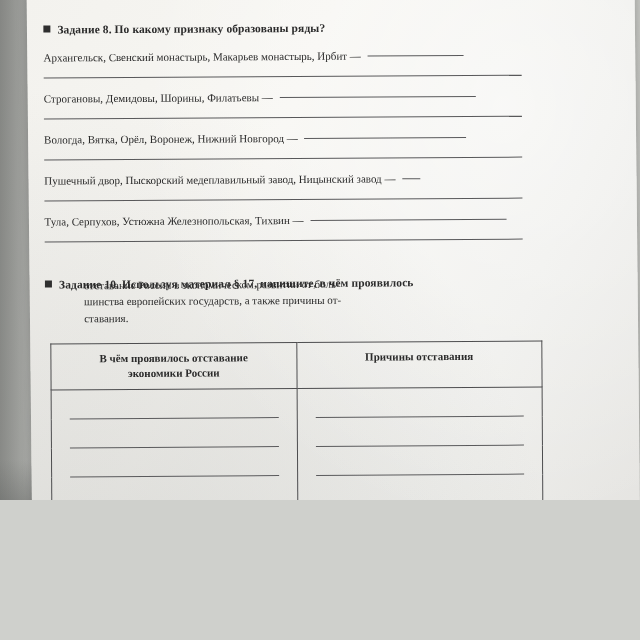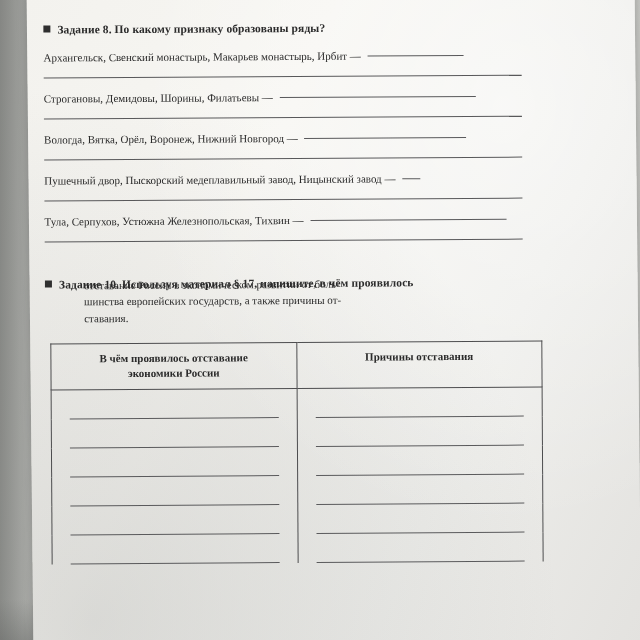--- a/index.html
+++ b/index.html
@@ -3,21 +3,21 @@
 <meta charset="utf-8">
 <style>
   html, body {
     margin: 0;
     padding: 0;
     background: #cfd0cc;
   }
   #page {
     position: relative;
     width: 640px;
-    height: 640px;
+    height: 500px;
     overflow: hidden;
     background: #c8c9c5;
     font-family: "Liberation Serif", serif;
   }
   
   .bg-desk {
     position: absolute;
     inset: 0;
     background:
       linear-gradient(100deg, #b9bab6 0%, #c4c5c1 25%, #d3d4d0 60%, #bfc0bc 100%);

